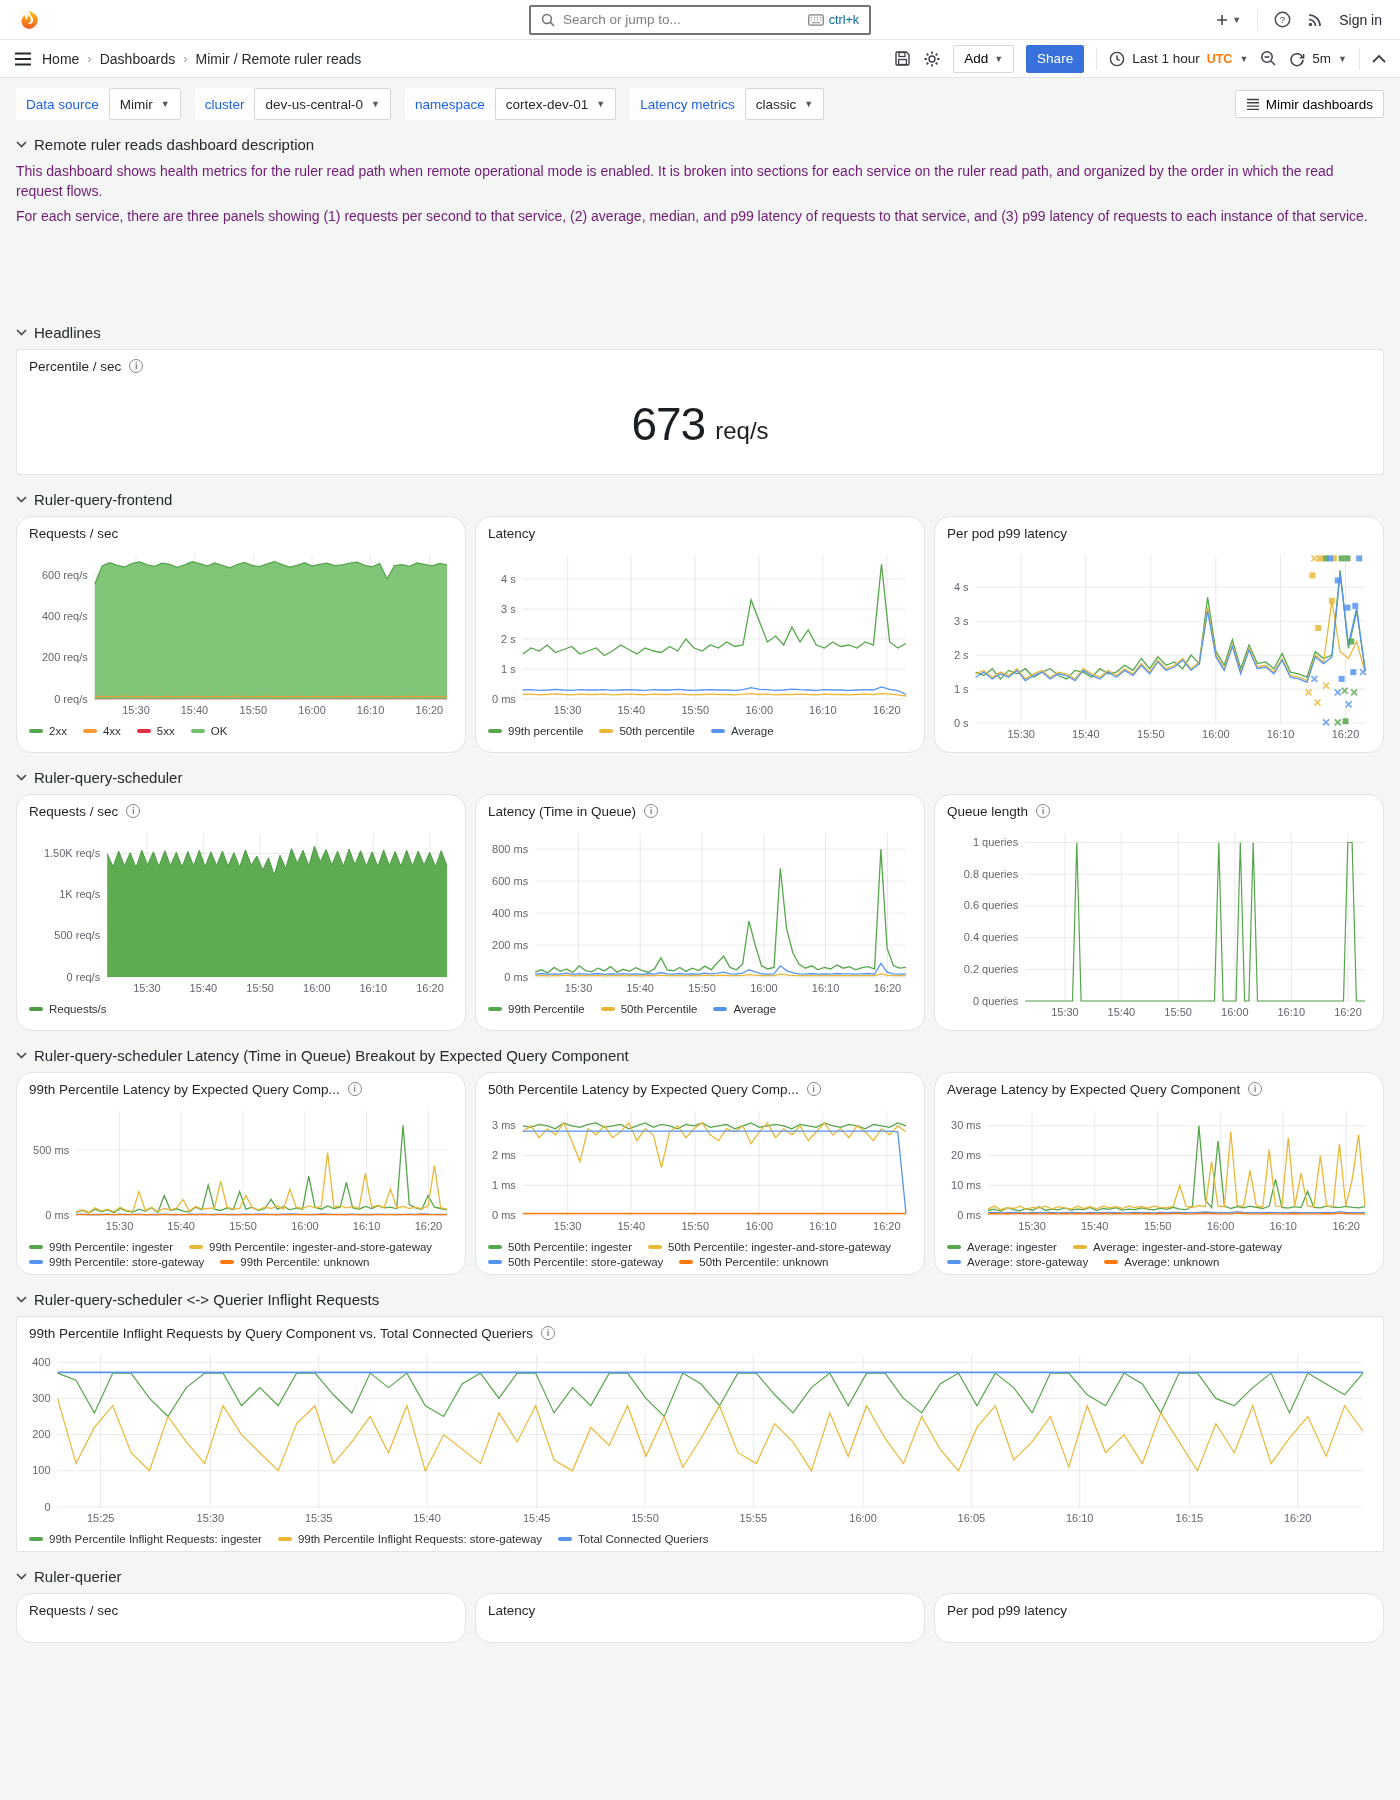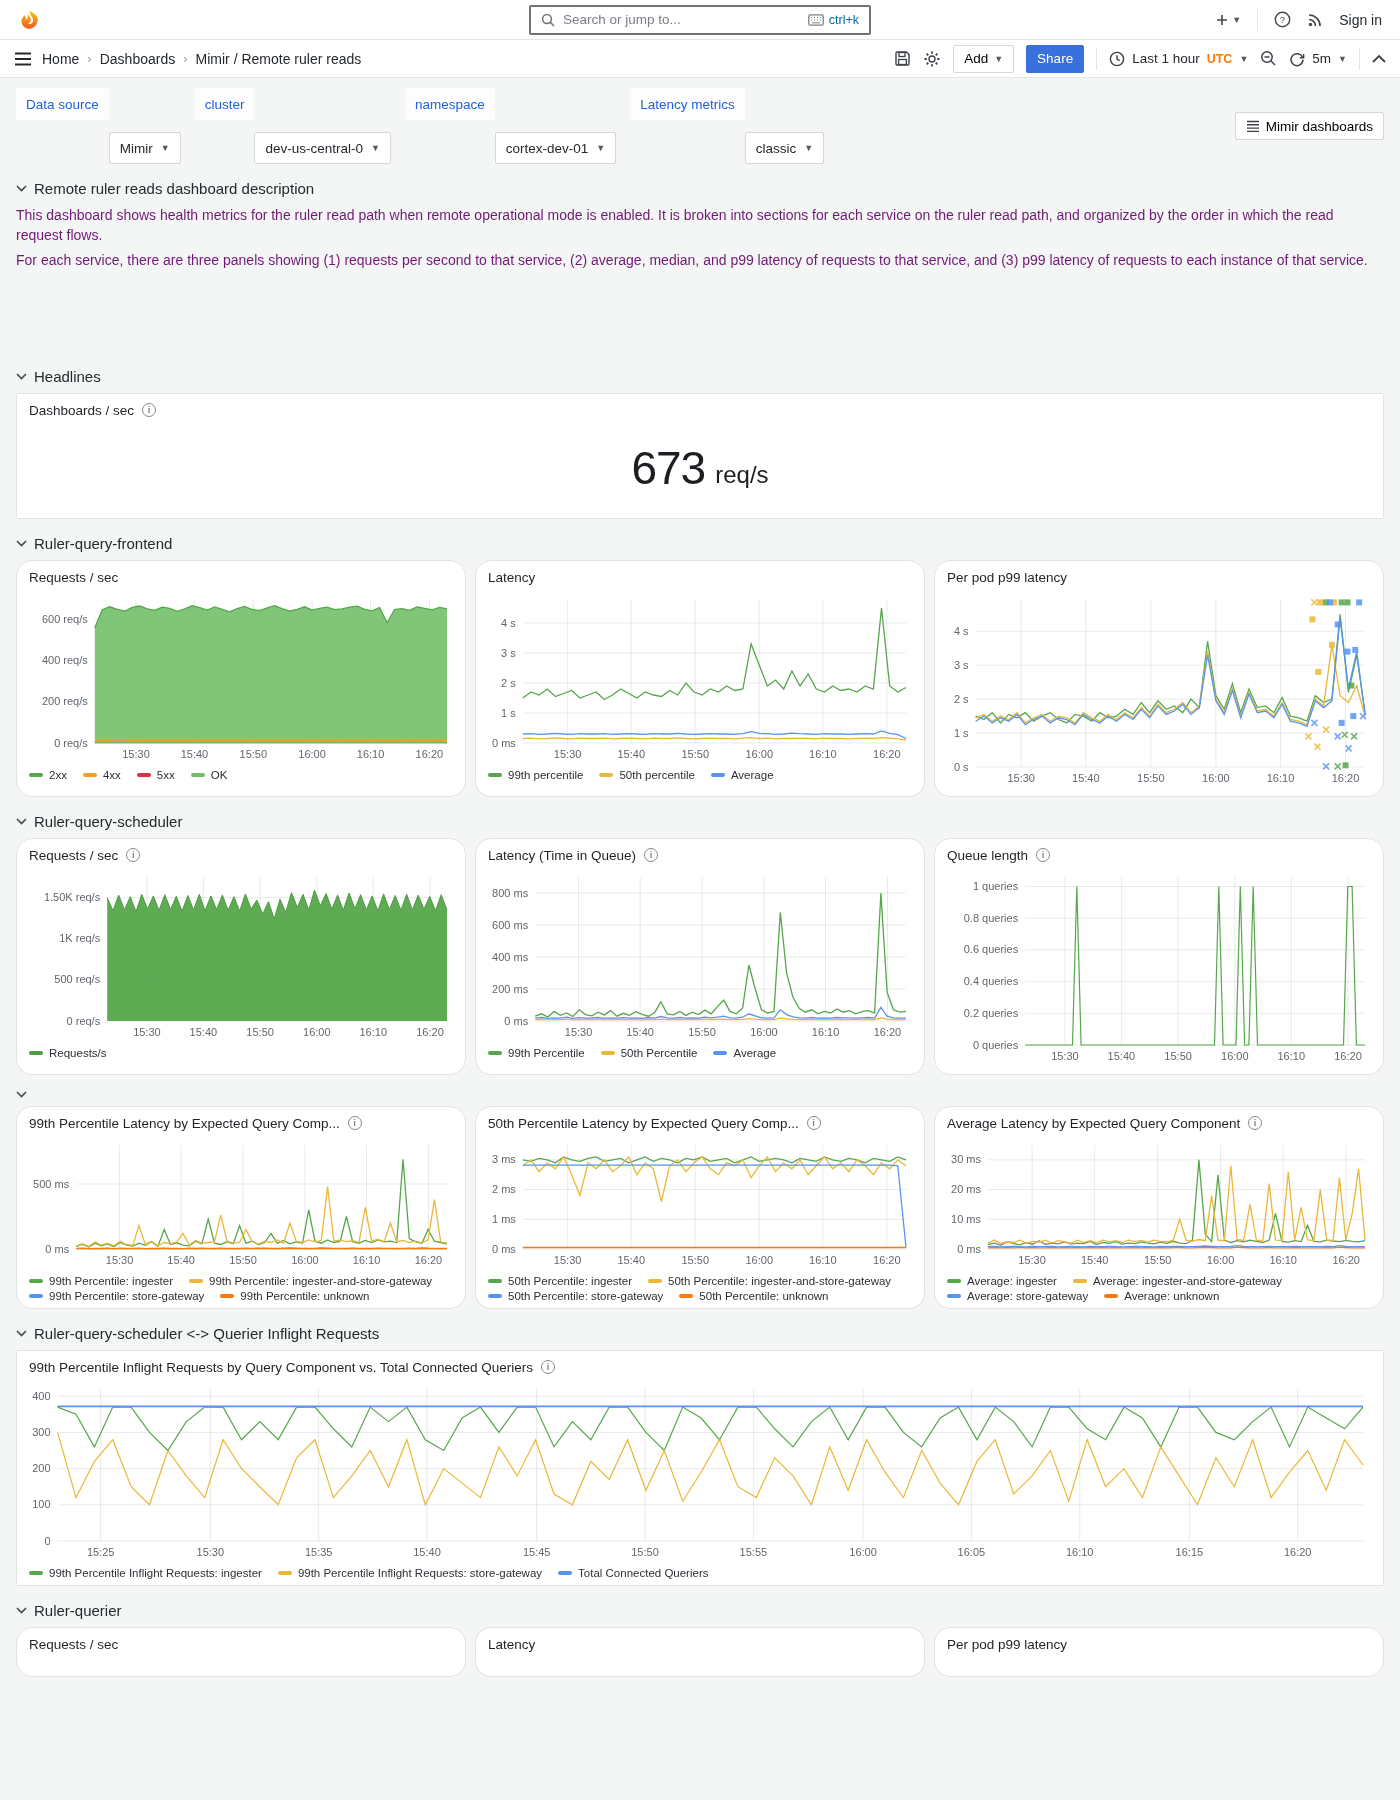--- a/index.html
+++ b/index.html
@@ -33,21 +33,21 @@
   .timepick { display:flex; align-items:center; gap:7px; font-size:13.5px; }
   .utc { color:#ff780a; font-weight:600; font-size:12.5px; }
   .caret { font-size:9px; color:#55585e; }
 
   
   .varrow { display:flex; align-items:center; gap:14px; padding:10px 16px; }
   .varpair { display:flex; }
   .varlabel { height:32px; display:flex; align-items:center; padding:0 10px;
     background:#fdfdfe; color:#1f62e0; font-size:13.5px; border-radius:2px 0 0 2px; }
   .vardrop { height:32px; display:flex; align-items:center; gap:8px; padding:0 10px;
-    background:#fff; border:1px solid #d5d6d9; border-radius:2px; font-size:13.5px; cursor:pointer;margin-top:44px; }
+    background:#fff; border:1px solid #d5d6d9; border-radius:2px; font-size:13.5px; cursor:pointer; }
   .varrow .spacer { flex:1; }
 
   
   main { padding:0 16px; }
   .sec-h { display:flex; align-items:center; gap:7px; margin:16px 0 8px 0;
     font-size:15px; font-weight:500; cursor:pointer; }
   .sec-h svg { flex:none; }
   .desc { font-size:14px; line-height:1.45; color:#701a75; max-width:1360px; }
   .desc p { margin:0 0 4px 0; }
   .gap-lg { height:78px; }
@@ -236,21 +236,21 @@
   <div class="gap-lg"></div>
 
   <div class="sec-h">
     <svg width="11" height="7" viewBox="0 0 11 7">
         <path d="M1 1l4.5 4.5L10 1" fill="none" stroke="#44484f" stroke-width="1.6"></path>
       </svg>
     <span>Headlines</span>
   </div>
   <div class="panel" style="width:1368px;">
     <div class="p-title">
-      <span>Dashboards / sec</span>
+      <span>Percentile / sec</span>
         <span class="info-i">i</span>
     </div>
     <div class="statwrap">
       <span class="stat-num">673</span>
       <span class="stat-unit">req/s</span>
     </div>
   </div>
 
   <div class="sec-h">
     <svg width="11" height="7" viewBox="0 0 11 7">
@@ -540,20 +540,21 @@
           <text class="tick" x="73.2" y="21.009433962264154" text-anchor="end">1 queries</text>
           <polyline points="80.2,176.0 84.5,176.0 88.8,176.0 93.1,176.0 97.4,176.0 101.7,176.0 106.0,176.0 110.3,176.0 114.6,176.0 118.9,176.0 123.2,176.0 127.5,176.0 131.8,17.5 136.1,176.0 140.4,176.0 144.7,176.0 149.0,176.0 153.3,176.0 157.6,176.0 161.9,176.0 166.2,176.0 170.5,176.0 174.8,176.0 179.1,176.0 183.4,176.0 187.7,176.0 192.0,176.0 196.3,176.0 200.6,176.0 204.9,176.0 209.2,176.0 213.5,176.0 217.8,176.0 222.1,176.0 226.4,176.0 230.7,176.0 235.0,176.0 239.3,176.0 243.6,176.0 247.9,176.0 252.3,176.0 256.6,176.0 260.9,176.0 265.2,176.0 269.5,176.0 273.8,17.5 278.1,176.0 282.4,176.0 286.7,176.0 291.0,176.0 295.3,17.5 299.6,176.0 303.9,176.0 308.2,17.5 312.5,176.0 316.8,176.0 321.1,176.0 325.4,176.0 329.7,176.0 334.0,176.0 338.3,176.0 342.6,176.0 346.9,176.0 351.2,176.0 355.5,176.0 359.8,176.0 364.1,176.0 368.4,176.0 372.7,176.0 377.0,176.0 381.3,176.0 385.6,176.0 389.9,176.0 394.2,176.0 398.5,176.0 402.8,17.5 407.1,17.5 411.4,176.0 415.7,176.0 420.0,176.0" fill="none" stroke="#56A64B" stroke-width="1.2"></polyline>
         </svg>
     </div>
   </div>
 
   <div class="sec-h">
     <svg width="11" height="7" viewBox="0 0 11 7">
         <path d="M1 1l4.5 4.5L10 1" fill="none" stroke="#44484f" stroke-width="1.6"></path>
       </svg>
+    <span>Ruler-query-scheduler Latency (Time in Queue) Breakout by Expected Query Component</span>
   </div>
   <div class="row3">
     <div class="panel third">
       <div class="p-title">
           <span>99th Percentile Latency by Expected Query Comp...</span>
           <span class="info-i">i</span>
         </div>
       <svg class="chart" width="428" height="132">
           <line class="grid" x1="92.5836" x2="92.5836" y1="8" y2="112"></line>
           <text class="tick" x="92.5836" y="127" text-anchor="middle">15:30</text>

